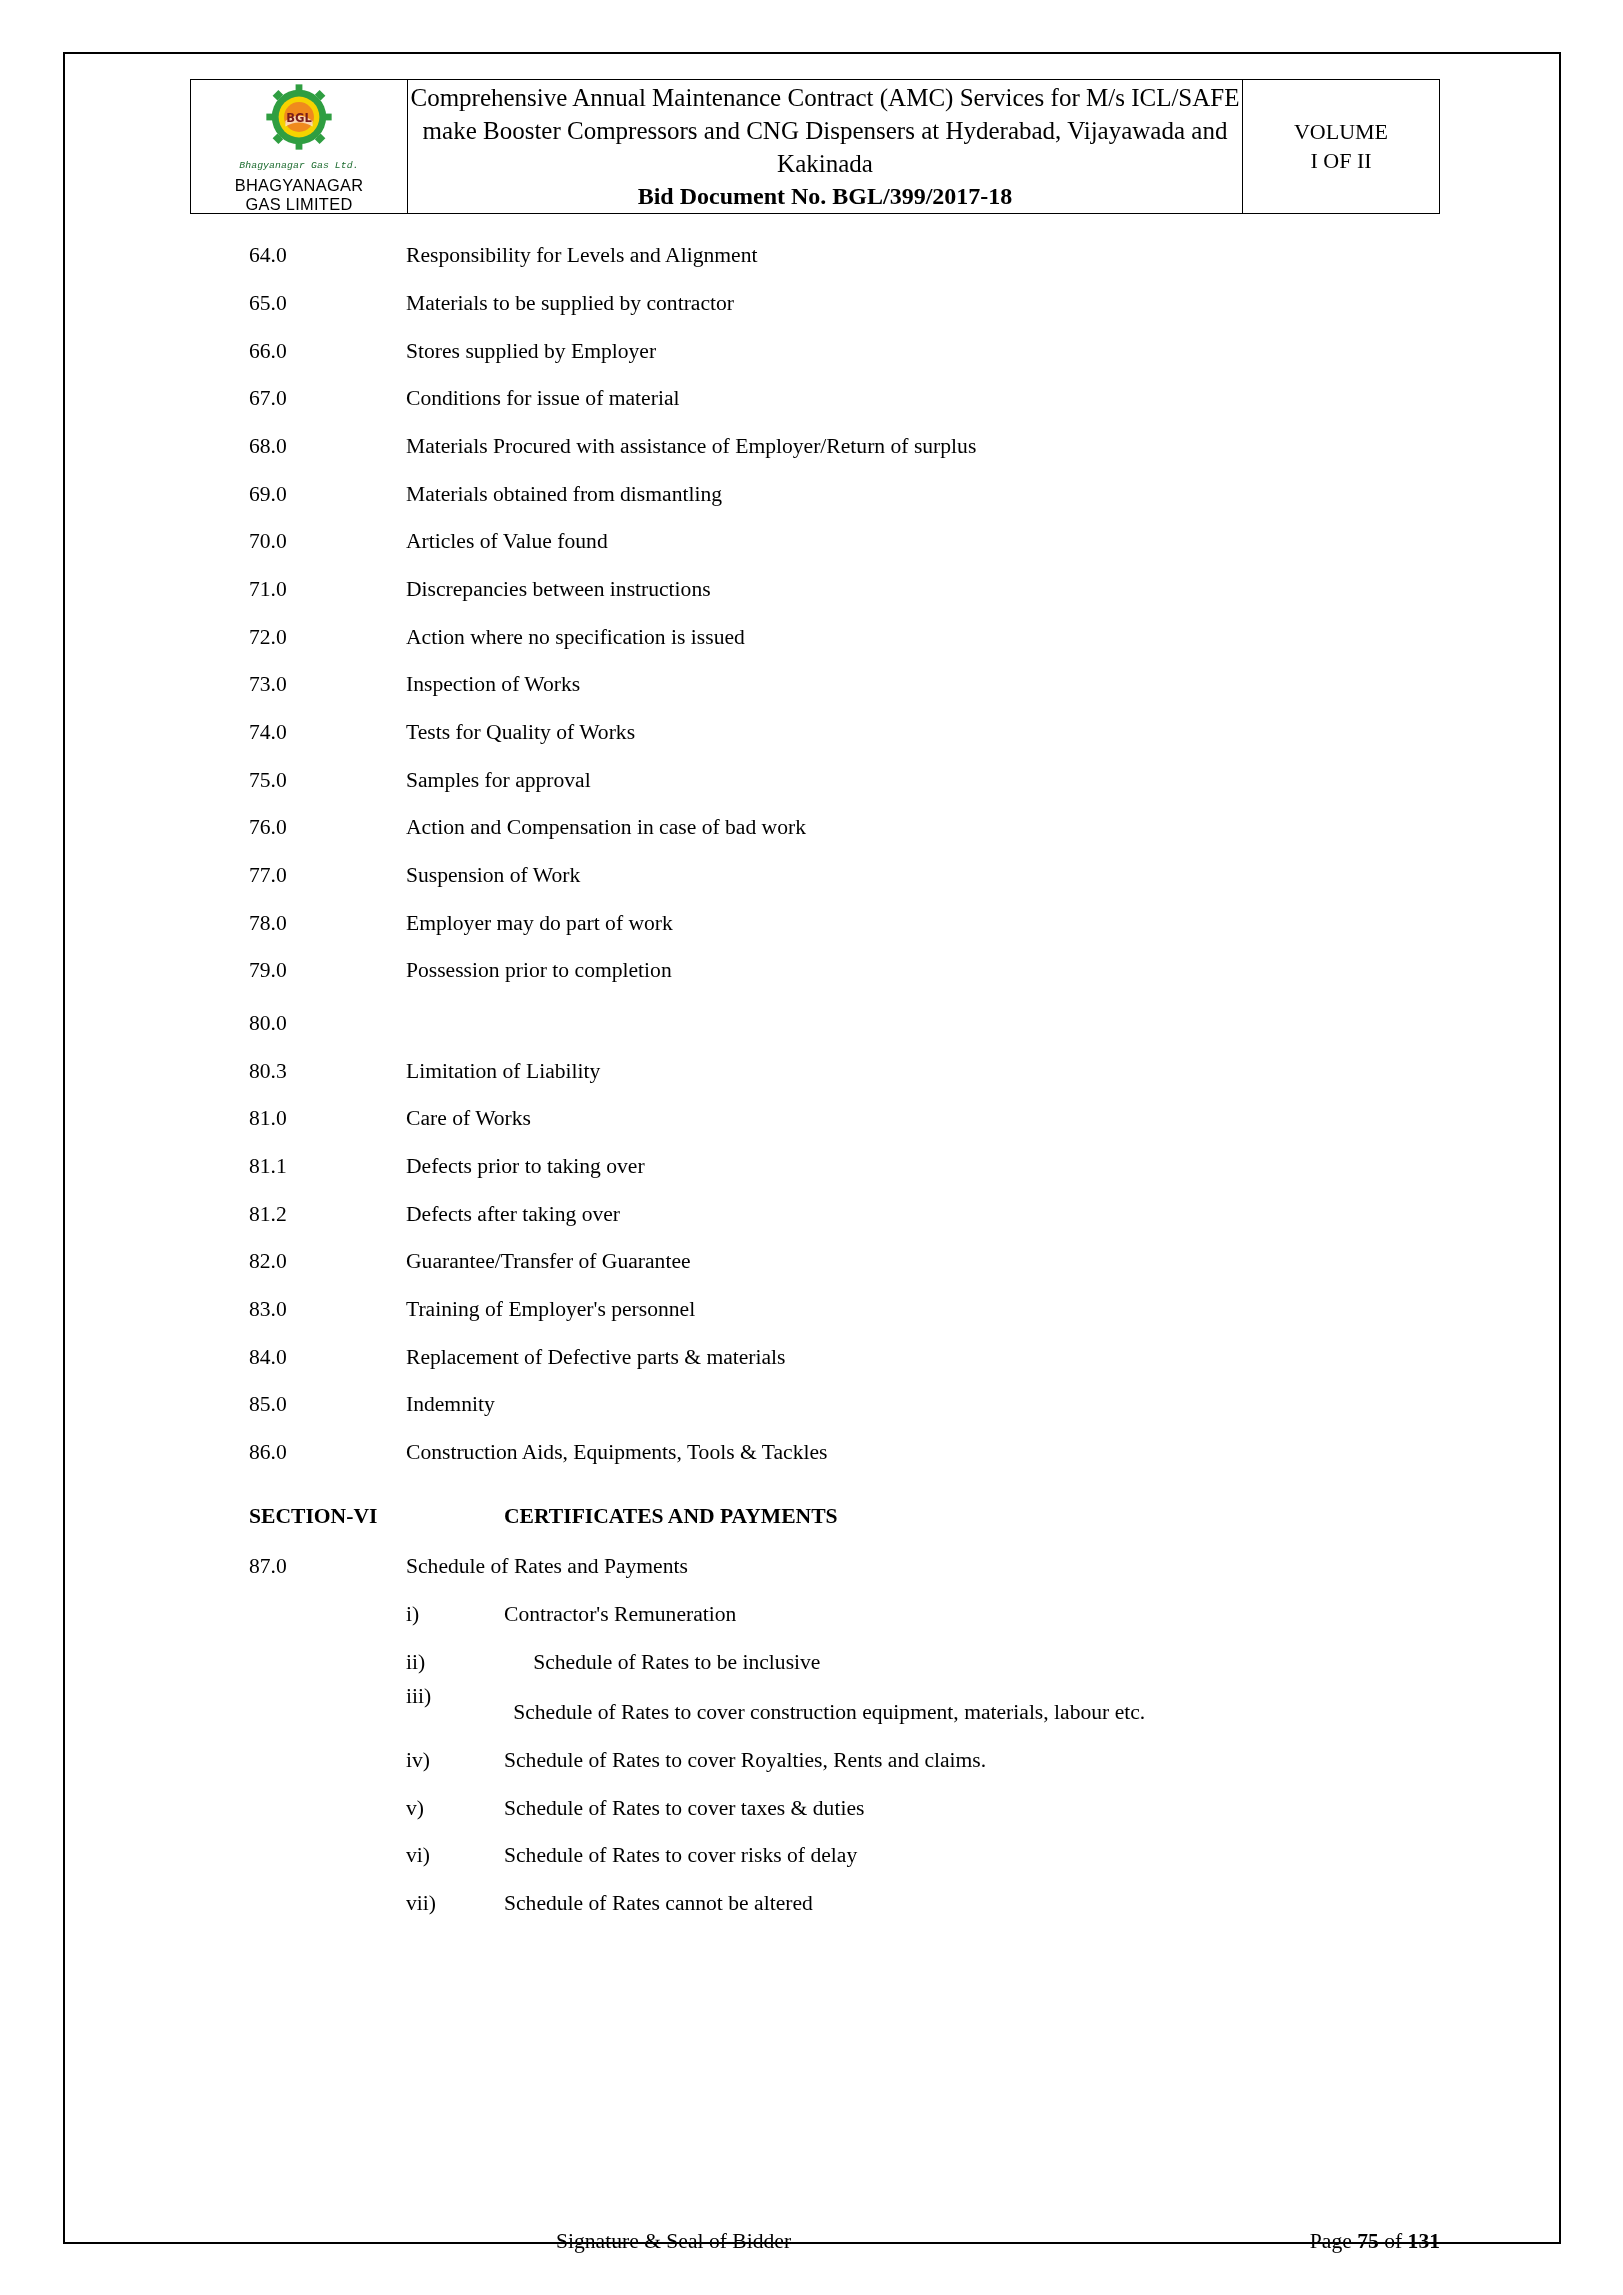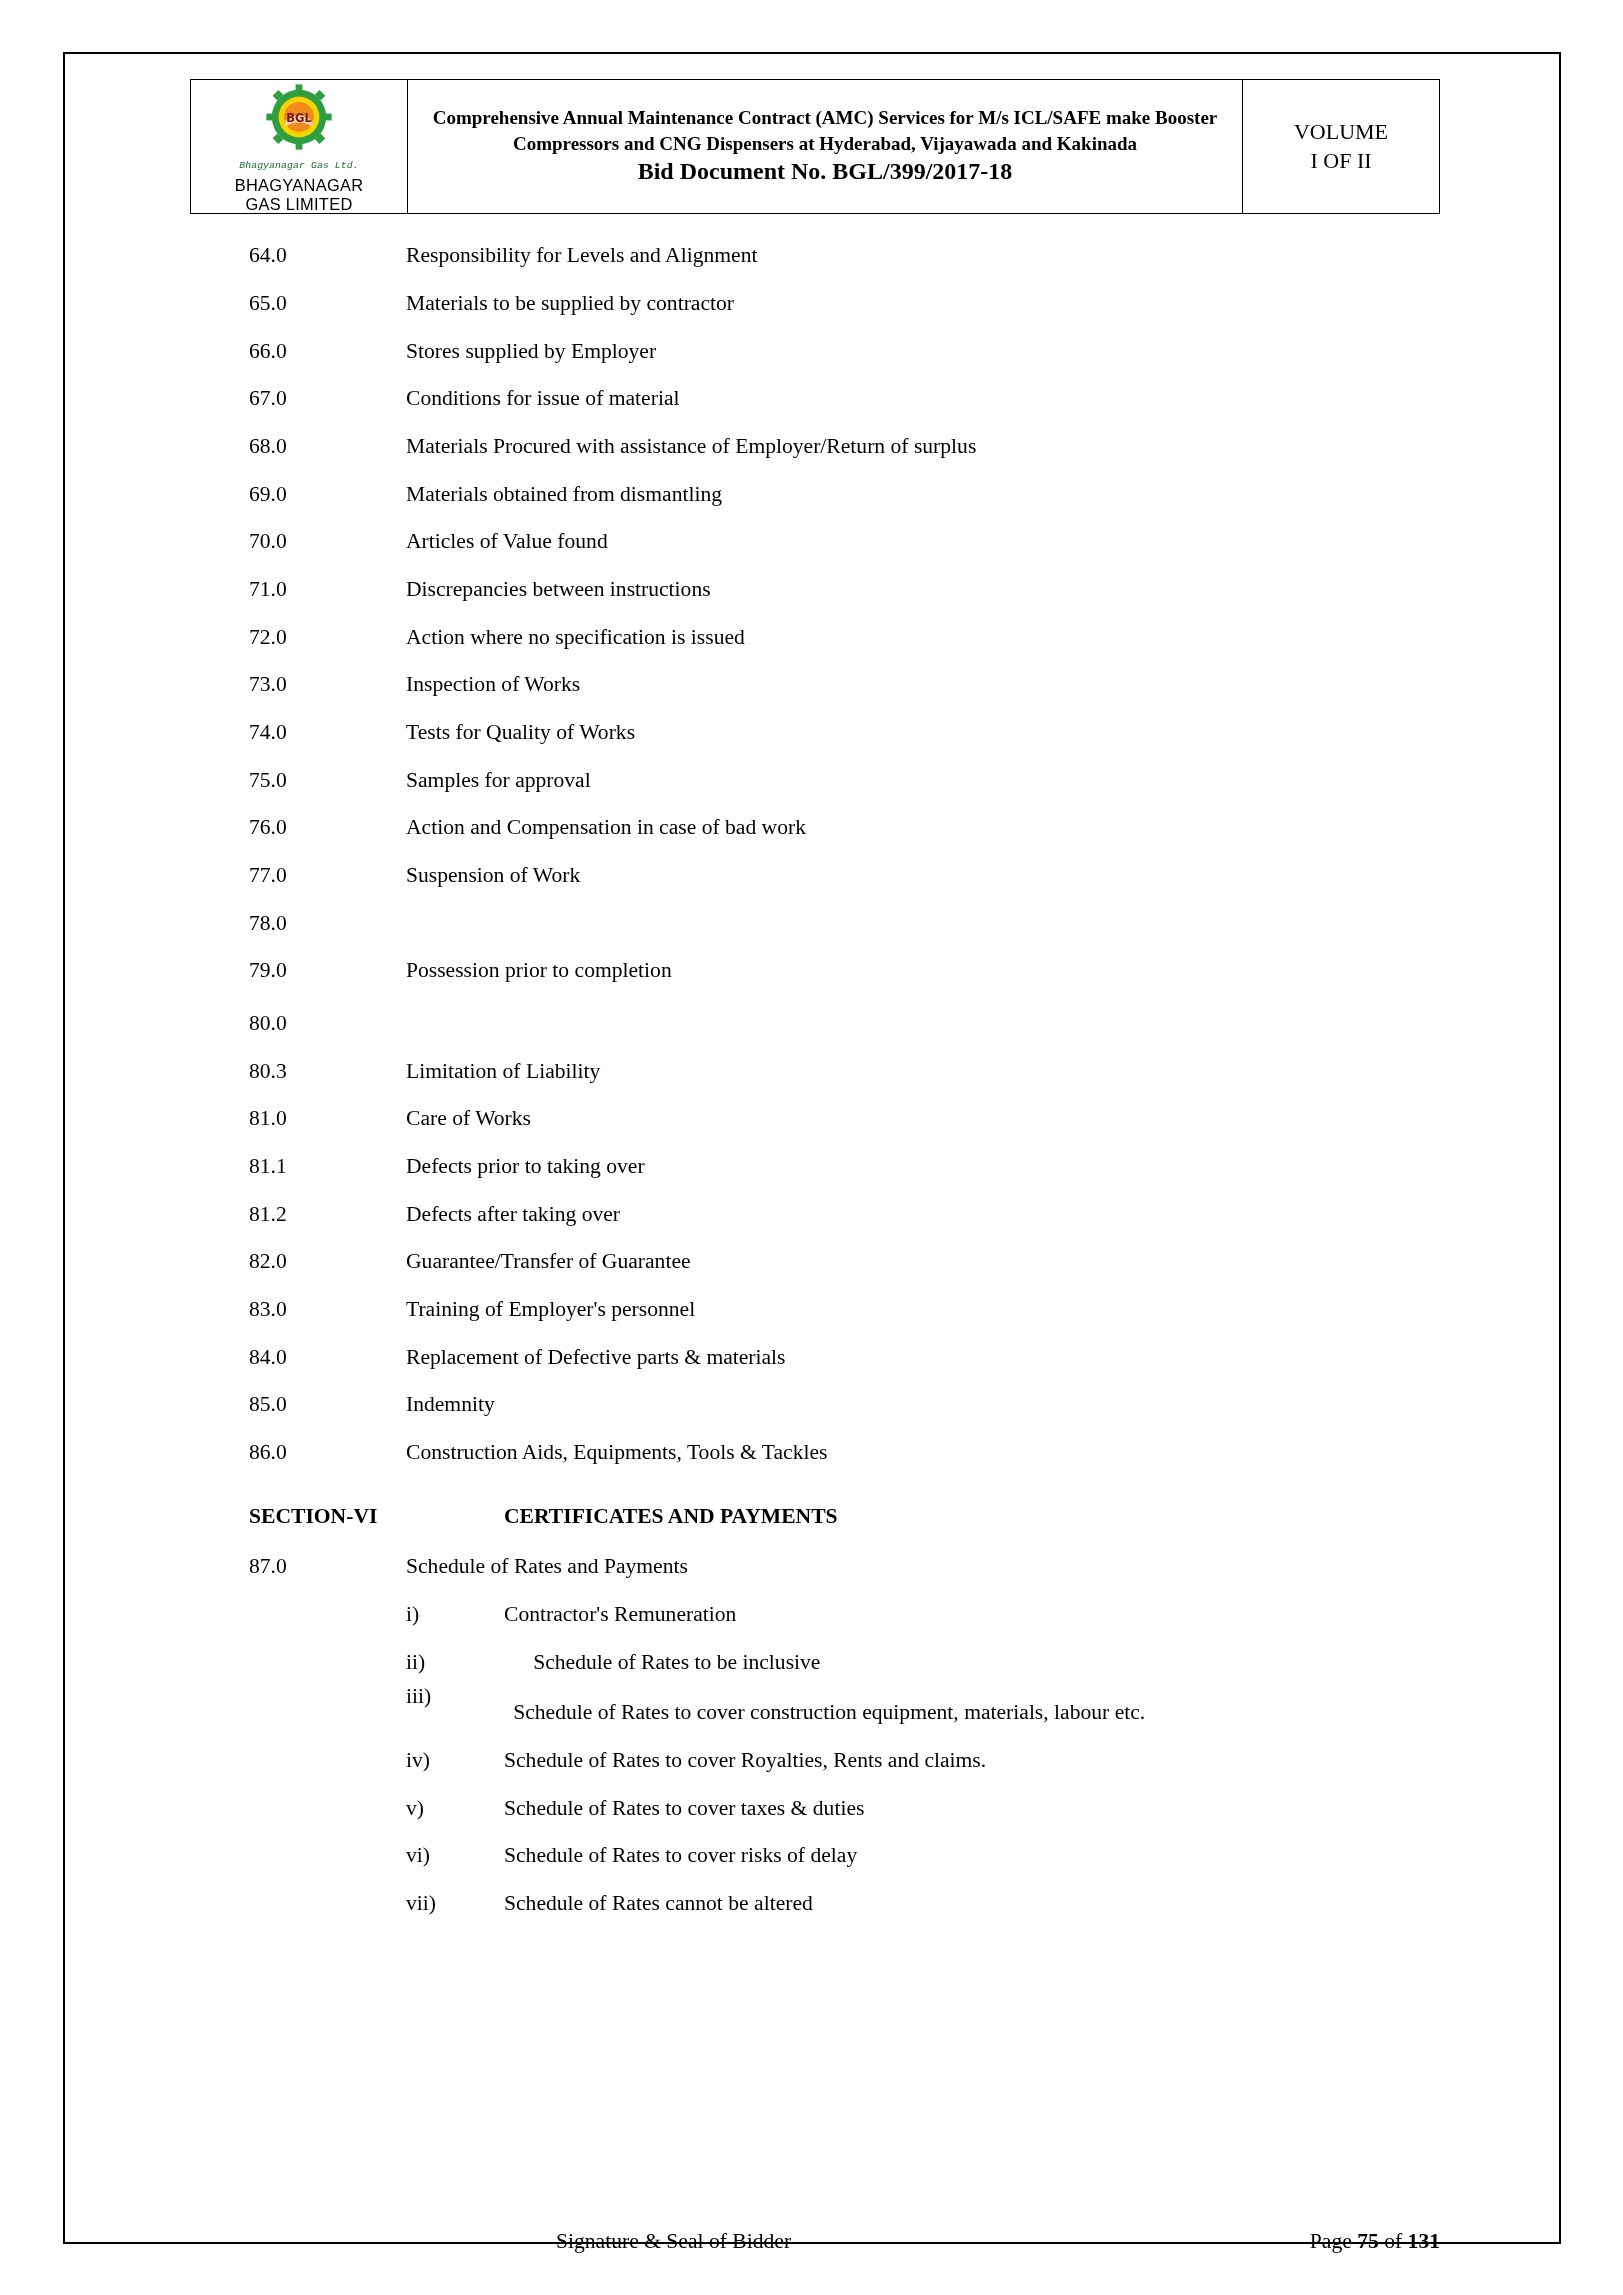--- a/index.html
+++ b/index.html
@@ -88,22 +88,22 @@
   }
   .logo-name {
     font-family: Liberation Sans, sans-serif;
     font-size: 16.4px;
     line-height: 1.15;
     letter-spacing: 0.3px;
     margin-top: 5.2px;
   }
   .hdr-title {
     font-family: "Liberation Serif", serif;
-    font-weight: bold;
-    font-size: 19px;
+    font-weight: normal;
+    font-size: 25px;
     line-height: 1.33;
   }
   .hdr-bid {
     font-family: "Liberation Serif", serif;
     font-weight: bold;
     font-size: 24px;
     line-height: 1.33;
   }
   .hdr-vol {
     font-family: Liberation Serif, serif;
@@ -297,20 +297,21 @@
       <div class="toc-row">
         <div class="toc-num">76.0</div>
         <div class="toc-text">Action and Compensation in case of bad work</div>
       </div>
       <div class="toc-row">
         <div class="toc-num">77.0</div>
         <div class="toc-text">Suspension of Work</div>
       </div>
       <div class="toc-row">
         <div class="toc-num">78.0</div>
+        <div class="toc-text">Employer may do part of work</div>
       </div>
       <div class="toc-row">
         <div class="toc-num">79.0</div>
         <div class="toc-text">Possession prior to completion</div>
       </div>
       <div class="toc-row" style="margin-top:22px;">
         <div class="toc-num">80.0</div>
       </div>
       <div class="toc-row">
         <div class="toc-num">80.3</div>

